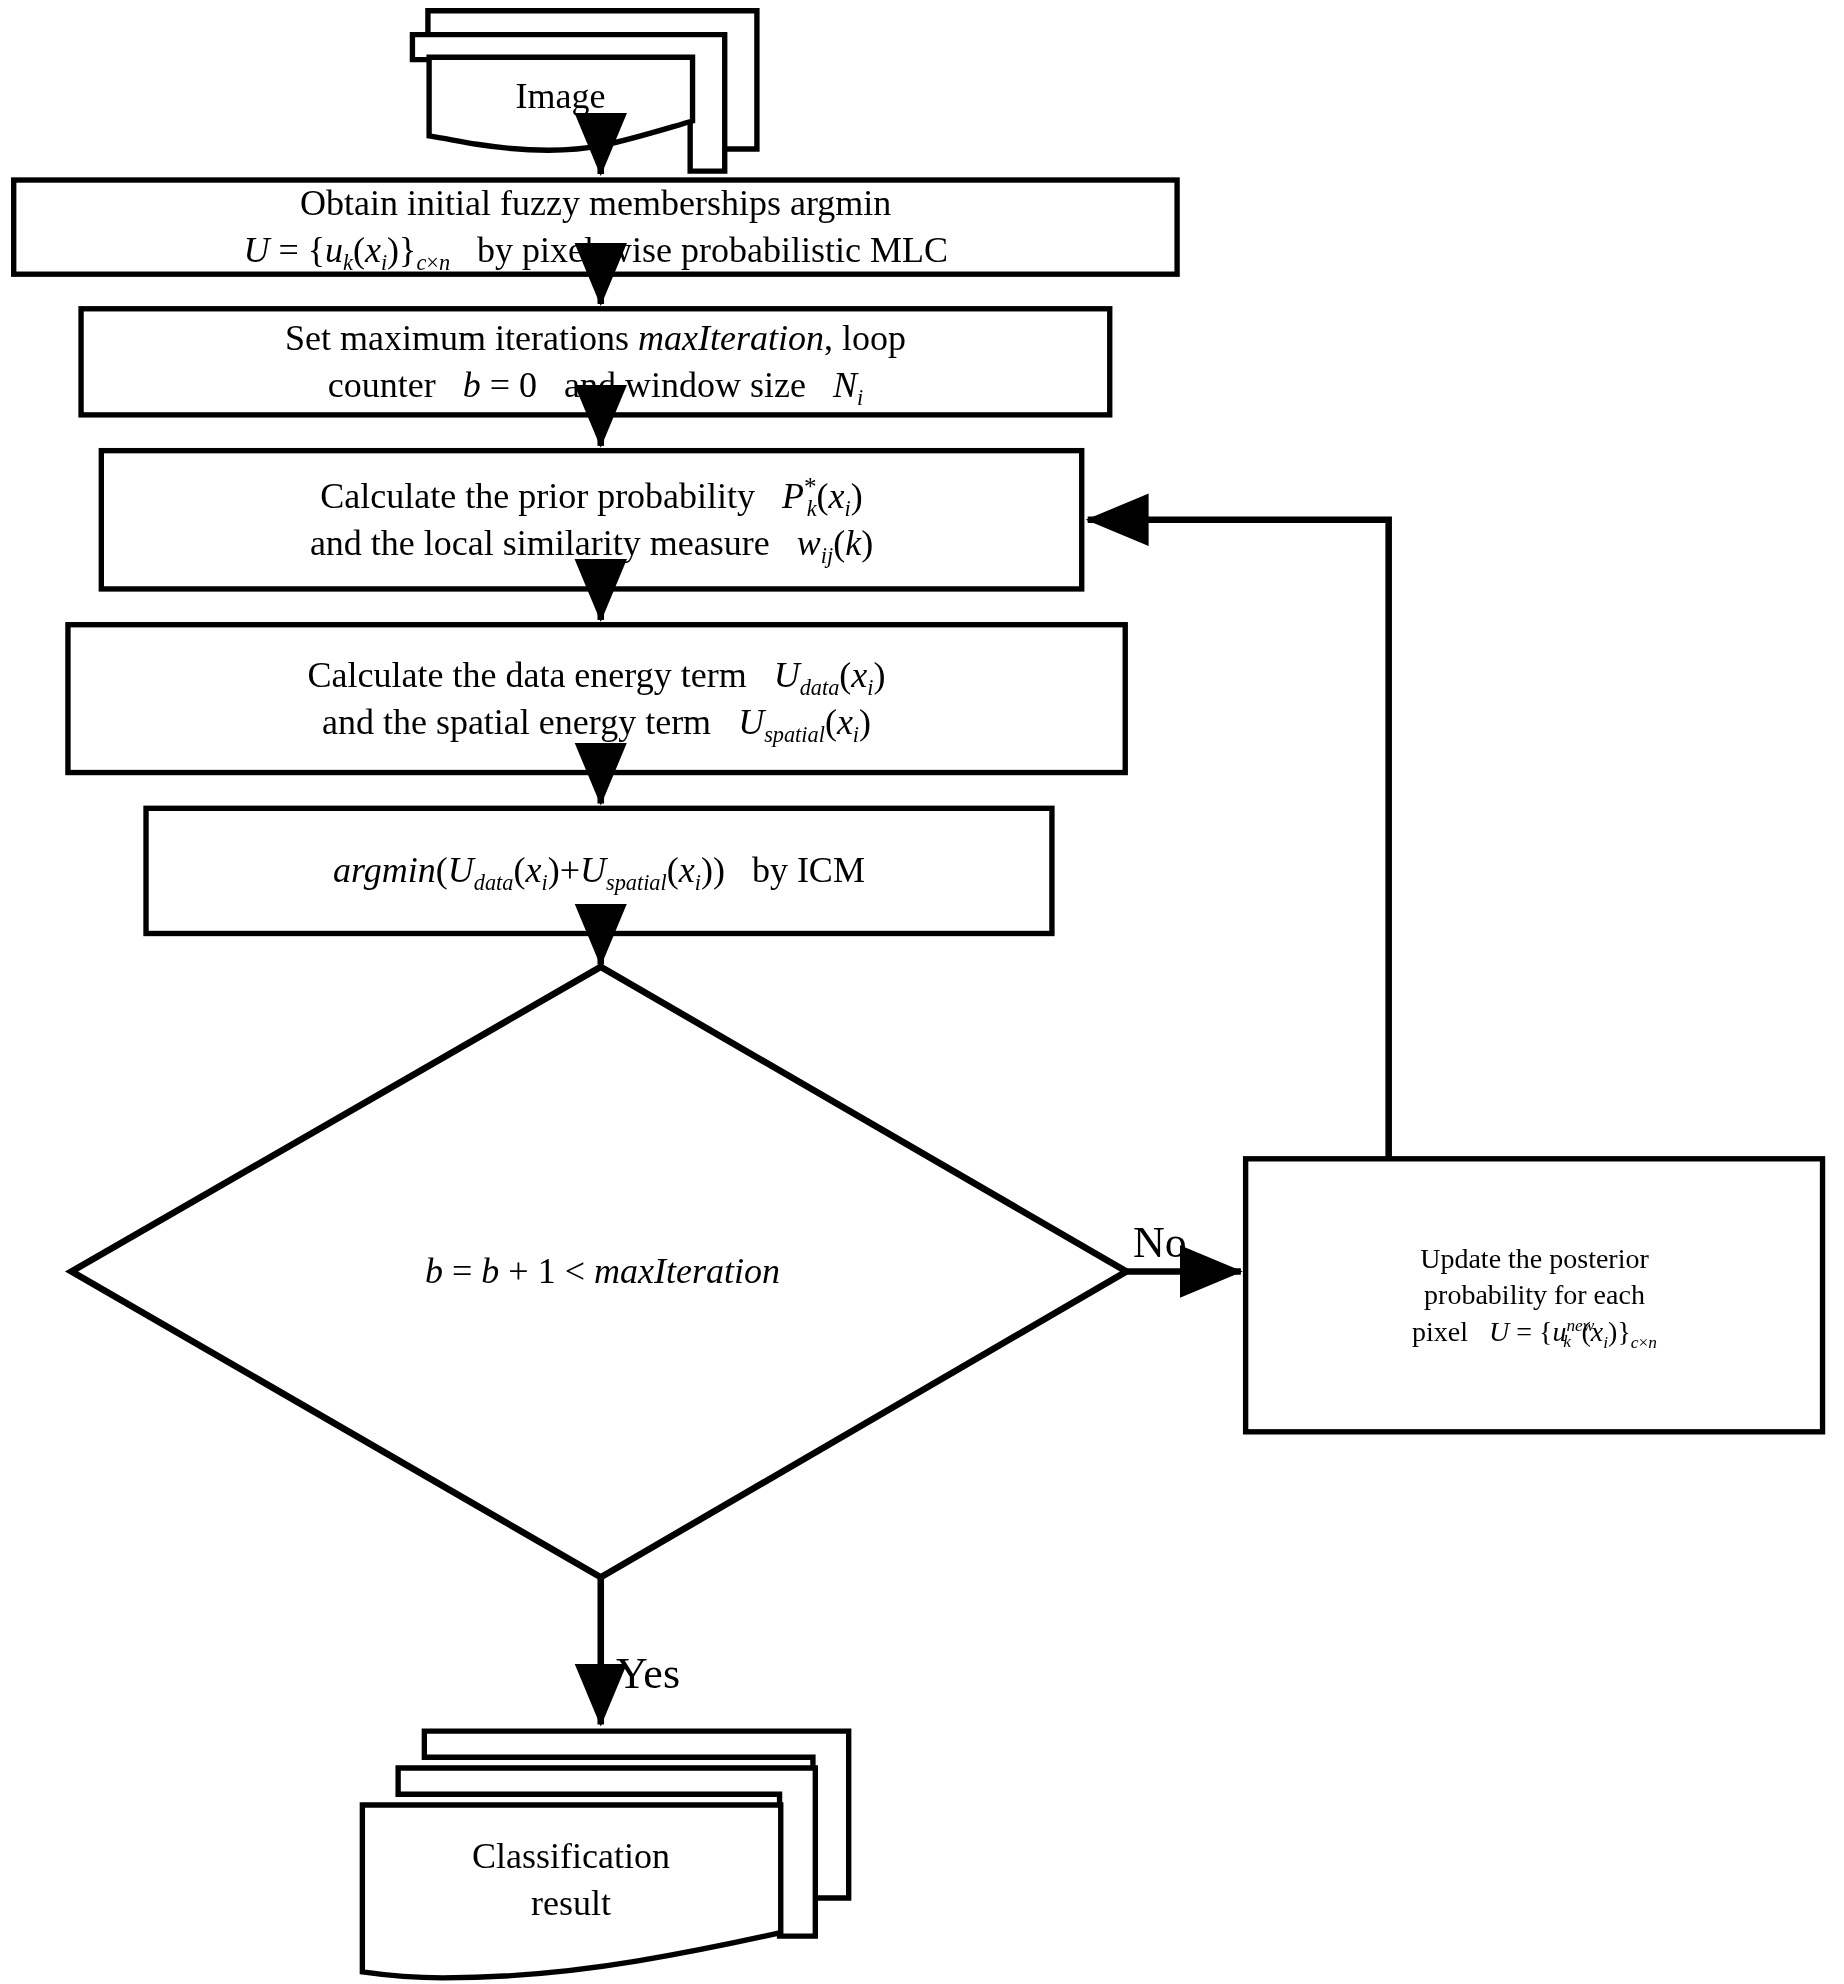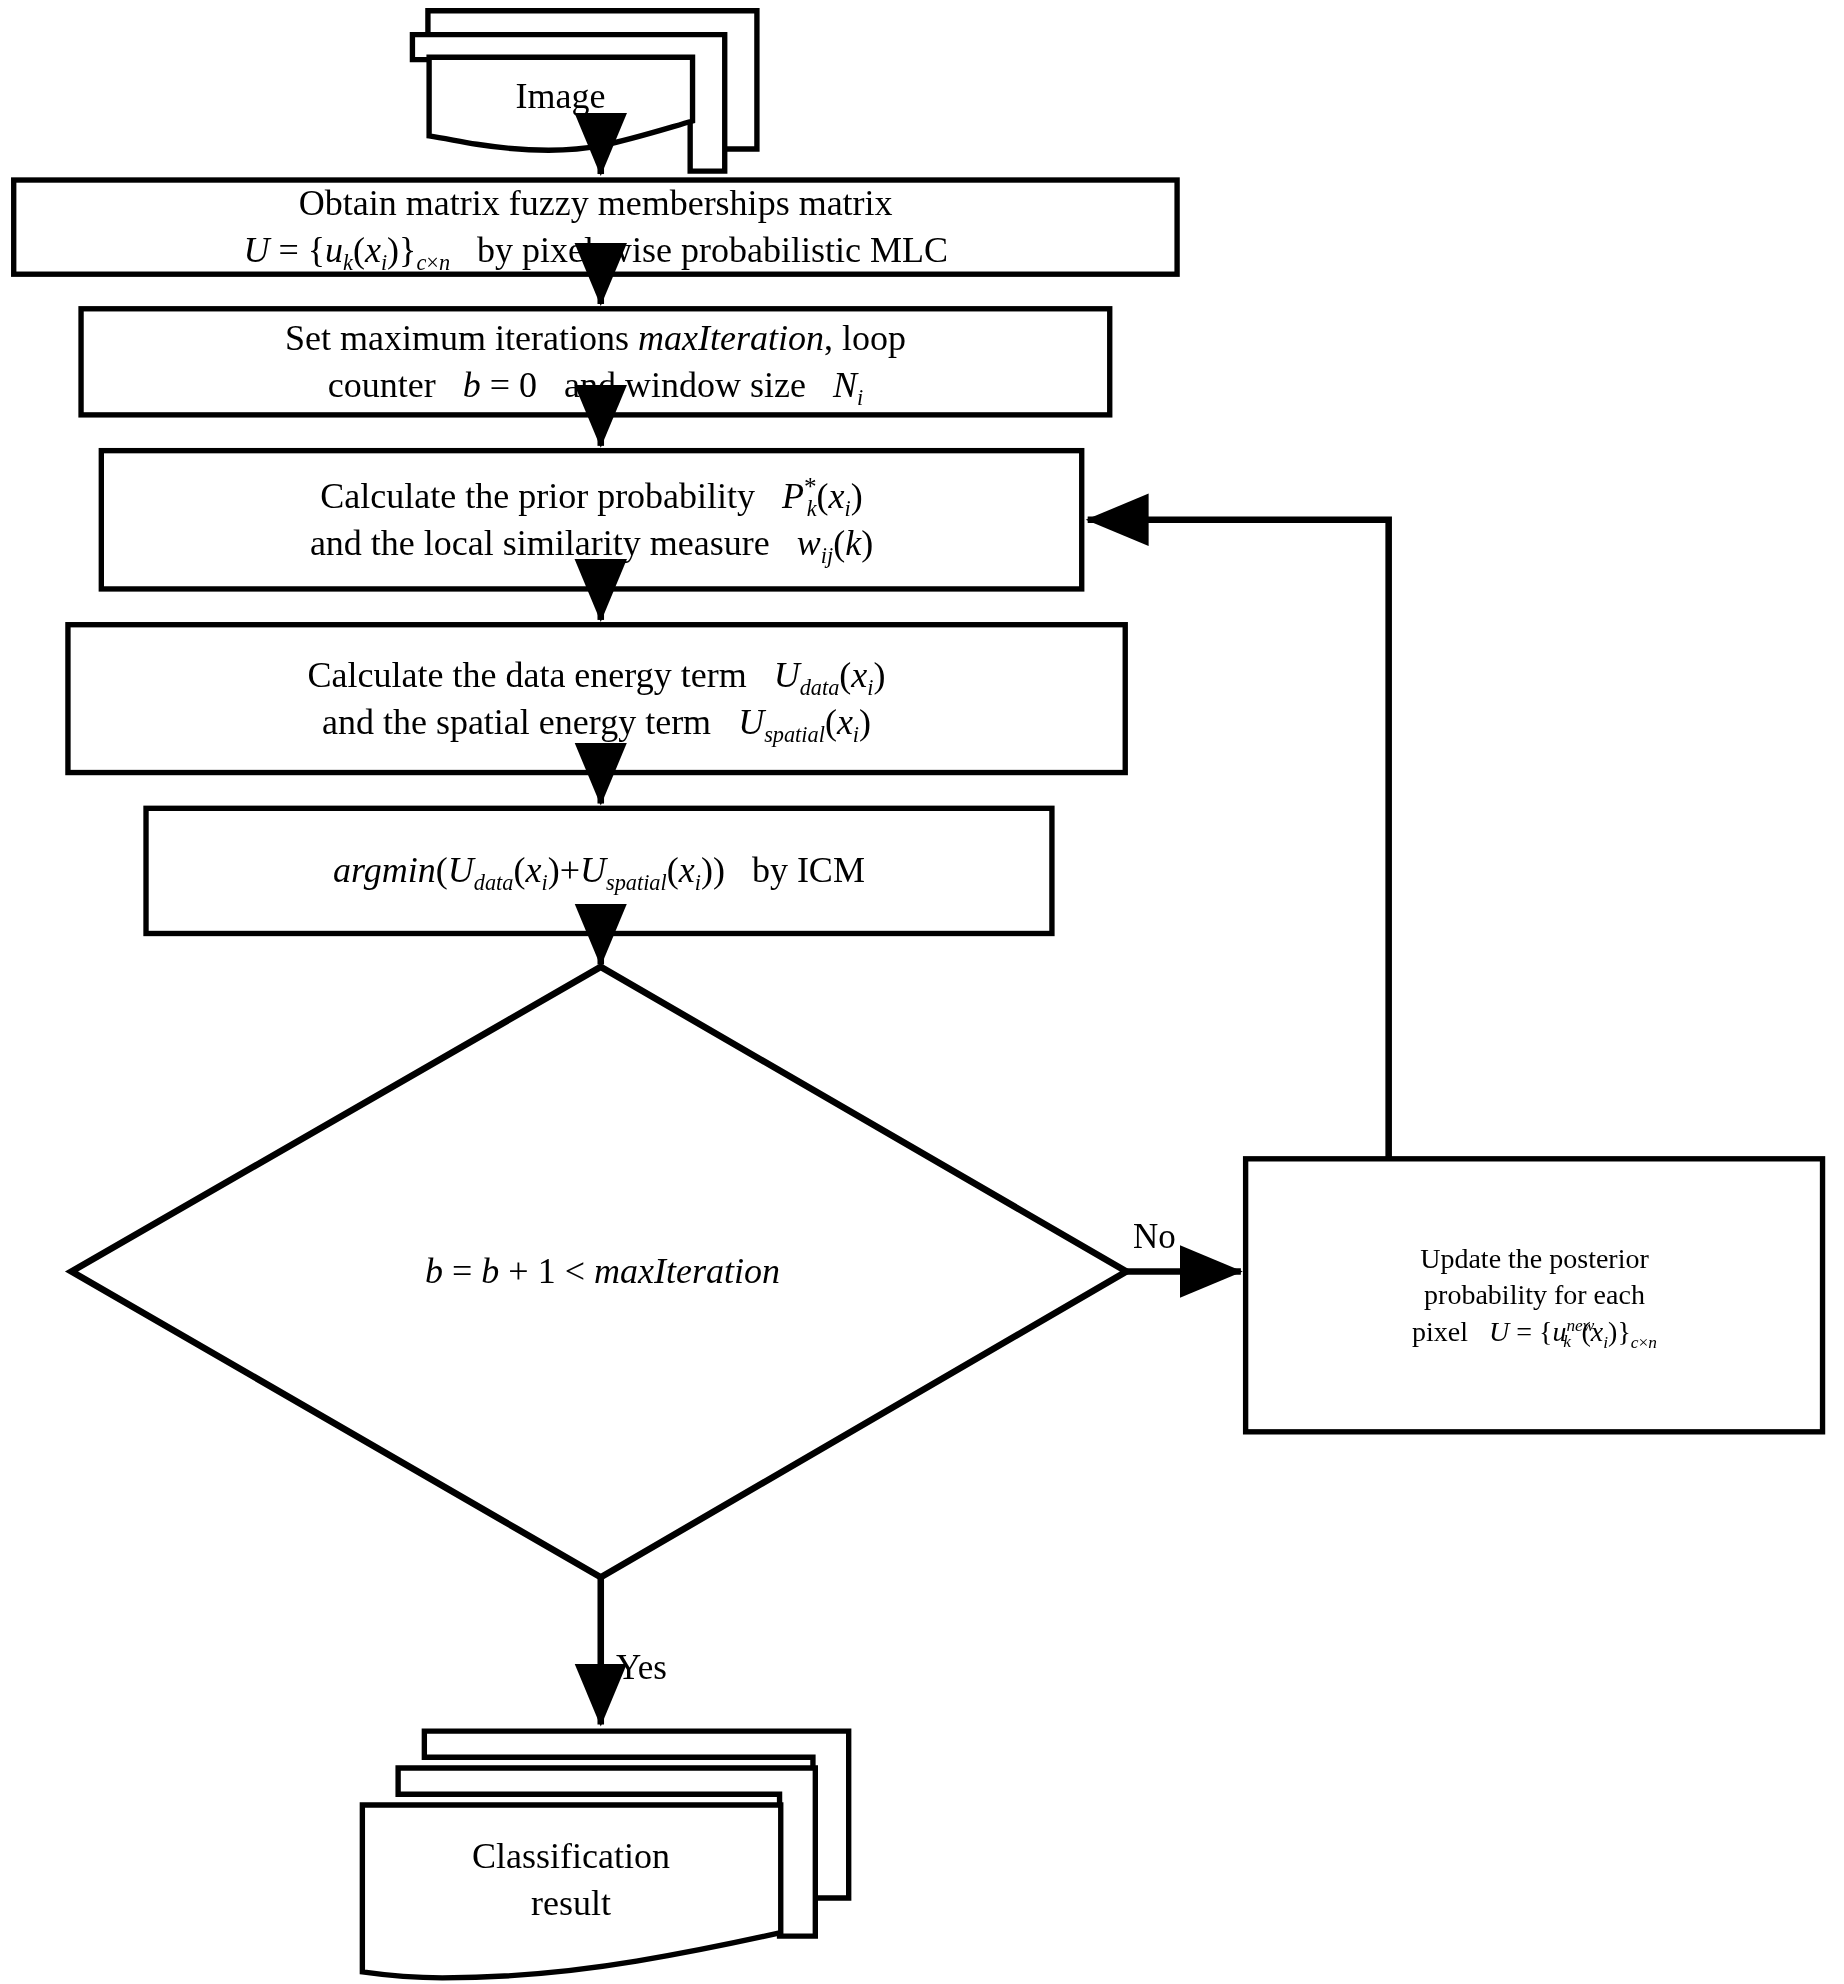--- a/index.html
+++ b/index.html
@@ -56,21 +56,21 @@
     font-size: 0.70em;
     font-style: normal;
     line-height: 0;
   }
   .sp { display: inline-block; width: 0.38em; }
   .spw { display: inline-block; width: 0.75em; }
 
   .edge-label {
     position: absolute;
     color: #000000;
-    font-size: 35px;
+    font-size: 44px;
     white-space: nowrap;
     pointer-events: none;
   }
 </style>
 </head>
 <body>
 
 <div id="canvas">
 
   <svg class="layer" viewBox="0 0 3094 3330" preserveAspectRatio="none">
@@ -131,21 +131,21 @@
                C 960,3308 840,3318 742,3318
                C 695,3318 650,3314 608,3308 Z" fill="#ffffff" stroke="#000000" stroke-width="9" stroke-linejoin="miter"></path>
     </g>
   </svg>
 
   <div class="node-text t-big" style="left:429px; top:57px; width:263px; height:79px;">
     <span class="ln">Image</span>
   </div>
 
   <div class="node-text t-big" style="left:13.7px; top:180px; width:1164px; height:94px;">
-    <span class="ln">Obtain matrix fuzzy memberships matrix</span>
+    <span class="ln">Obtain initial fuzzy memberships argmin</span>
     <span class="ln"><span class="mi">U</span> = {<span class="mi">u</span><sub class="sm">k</sub>(<span class="mi">x</span><sub class="sm">i</sub>)}<sub class="smn"><span class="mi">c</span>×<span class="mi">n</span></sub><span class="spw"></span>by pixel-wise probabilistic MLC</span>
   </div>
 
   <div class="node-text t-big" style="left:81px; top:309px; width:1029px; height:106px;">
     <span class="ln">Set maximum iterations <span class="mi">maxIteration</span>, loop</span>
     <span class="ln">counter<span class="spw"></span><span class="mi">b</span> = 0<span class="spw"></span>and window size<span class="spw"></span><span class="mi">N</span><sub class="sm">i</sub></span>
   </div>
 
   <div class="node-text t-big" style="left:101px; top:451px; width:981px; height:138px;">
     <span class="ln">Calculate the prior probability<span class="spw"></span><span class="mi">P</span><sup class="star">*</sup><sub class="sm" style="margin-left:-0.45em">k</sub>(<span class="mi">x</span><sub class="sm">i</sub>)</span>

